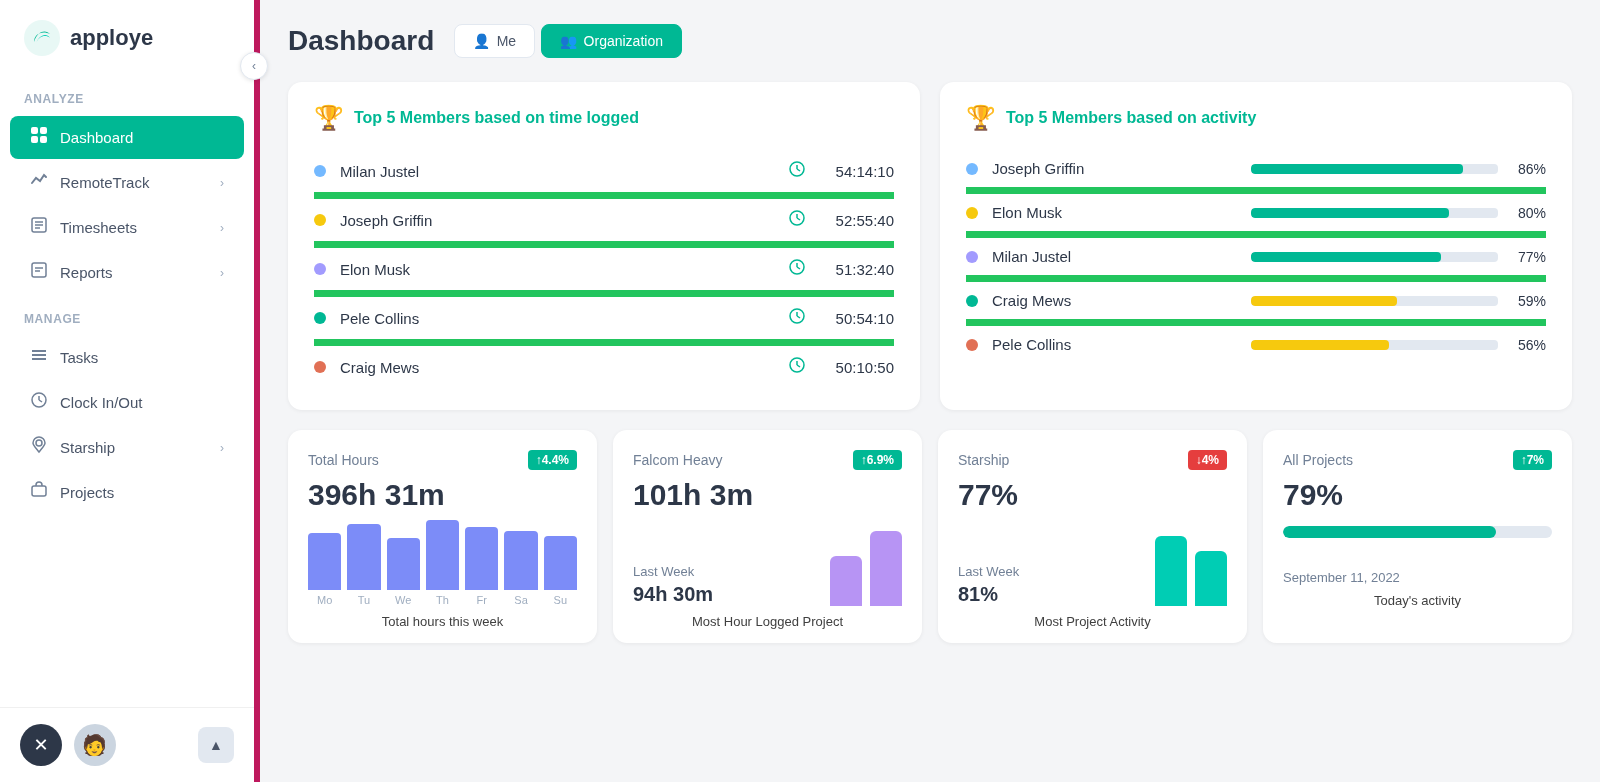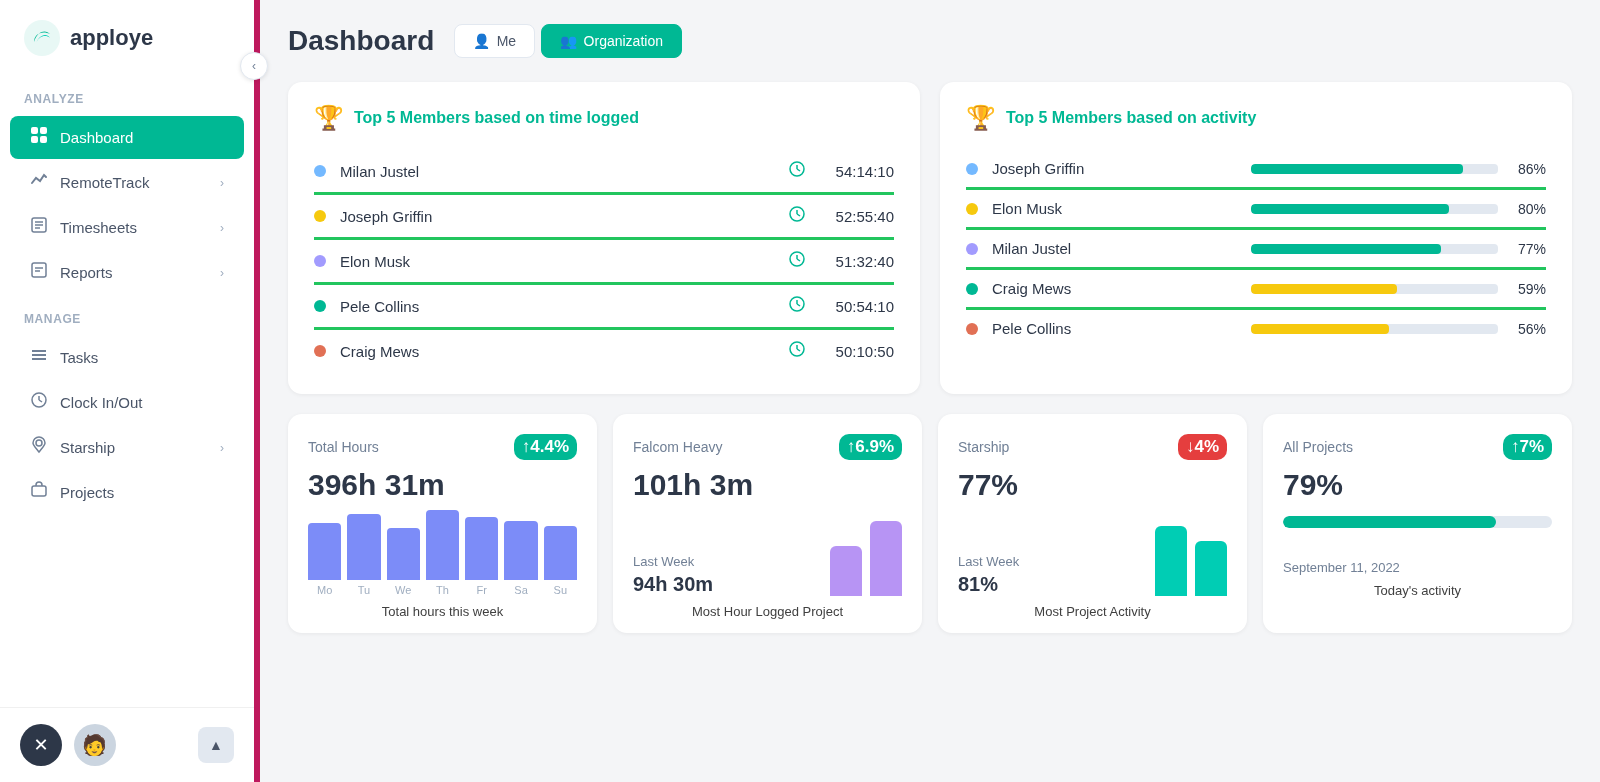--- a/index.html
+++ b/index.html
@@ -201,21 +201,21 @@
       font-weight: 700;
       color: #00b894;
     }
     .trophy-icon { font-size: 24px; }
 
     
     .member-row {
       display: flex;
       align-items: center;
       padding: 10px 0;
-      border-bottom: 3px solid #22c55e;
+      border-bottom: 7px solid #22c55e;
     }
     .member-row:last-child { border-bottom: none; }
     .member-dot {
       width: 12px;
       height: 12px;
       border-radius: 50%;
       margin-right: 14px;
       flex-shrink: 0;
     }
     .member-name {
@@ -277,24 +277,24 @@
       justify-content: space-between;
       align-items: center;
       margin-bottom: 8px;
     }
     .stat-label {
       font-size: 14px;
       color: #718096;
       font-weight: 500;
     }
     .stat-badge {
-      font-size: 17px;
+      font-size: 12px;
       font-weight: 700;
       padding: 3px 8px;
-      border-radius: 10px;
+      border-radius: 4px;
       display: flex;
       align-items: center;
       gap: 2px;
     }
     .stat-badge.green { background: #00b894; color: #fff; }
     .stat-badge.red { background: #e53e3e; color: #fff; }
     .stat-value {
       font-size: 30px;
       font-weight: 800;
       color: #2d3748;

